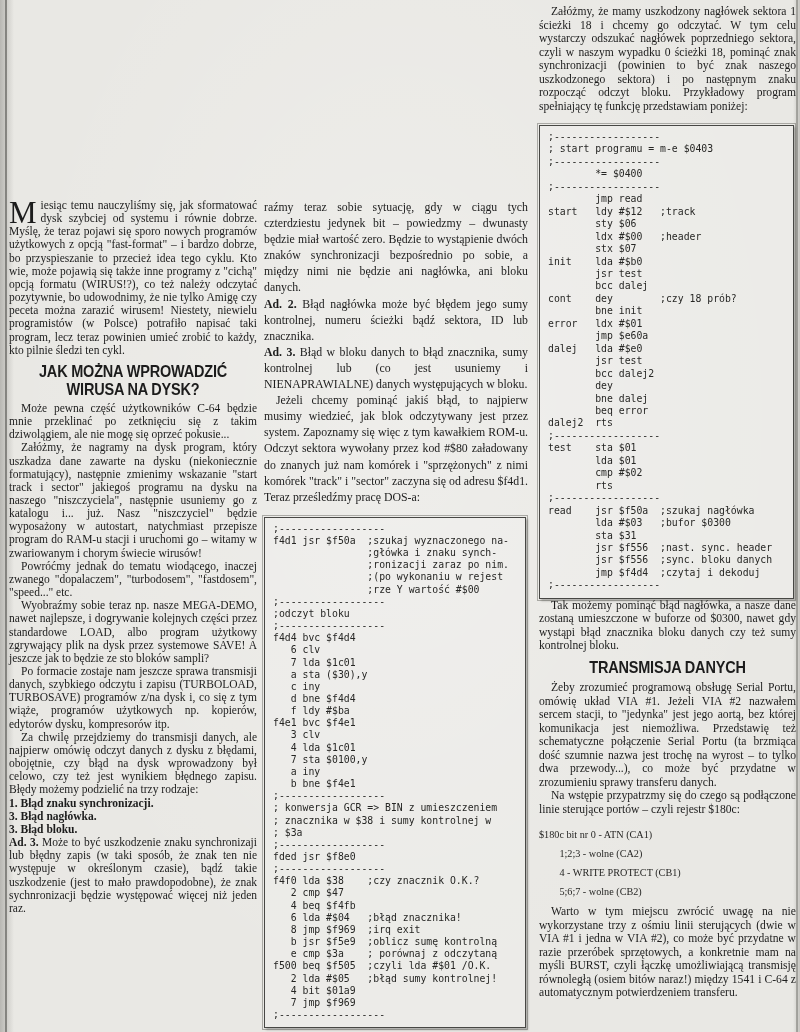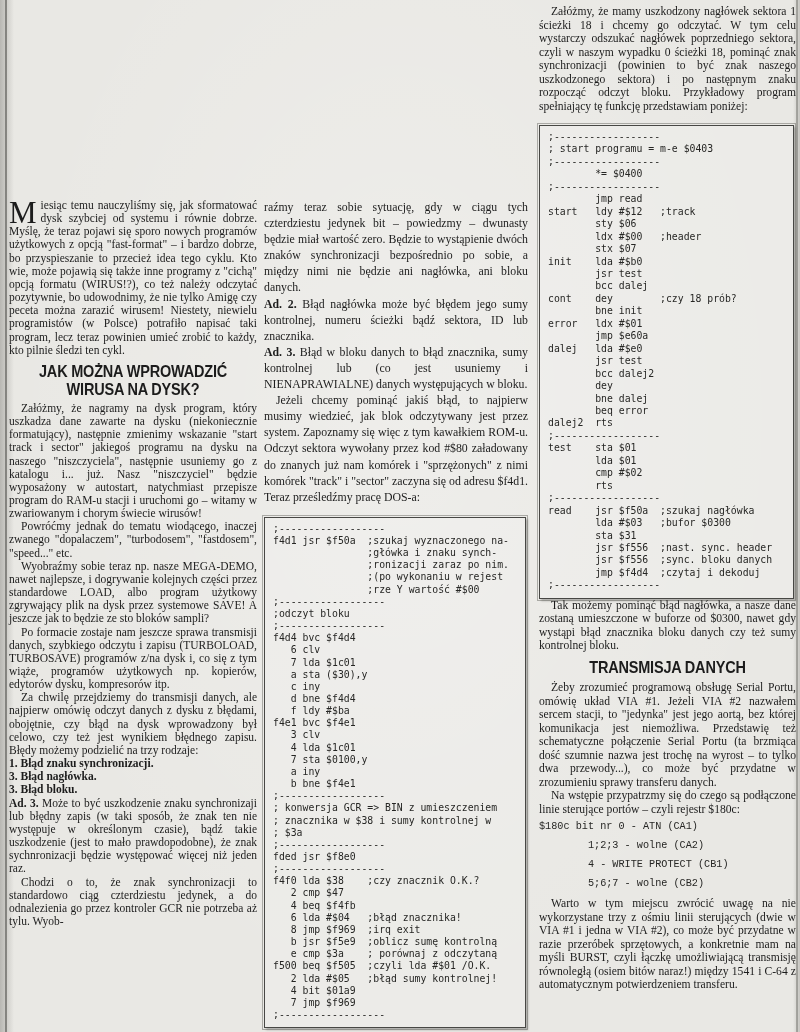--- a/index.html
+++ b/index.html
@@ -76,46 +76,46 @@
     padding:5px 4px 6px 8px;
     background:rgba(250,250,248,.18);
   }
   pre.code{
     margin:0;white-space:pre;color:#262624;
     font-family:"DejaVu Sans Mono",monospace;
     font-size:9.8px;line-height:12.15px;
   }
   .codebox.right pre.code{line-height:12.45px;}
   pre.mono-lines{
-    margin:1px 0 4px;white-space:pre;color:#262624;
-    font-family:Liberation Mono, monospace;
+    margin:9px 0 4px;white-space:pre;color:#262624;
+    font-family:Liberation Serif, serif;
     font-size:10.2px;line-height:19px;
   }
 </style>
 </head>
 <body>
 
 <div class="page">
   <div class="scan-edge left"></div>
   <div class="scan-edge right"></div>
 
 
   <section class="col col-left">
     <p class="first"><span class="dropcap">M</span><span>iesiąc temu nauczyliśmy się, jak sformatować dysk szybciej od systemu i równie dobrze. Myślę, że teraz pojawi się sporo nowych programów użytkowych z opcją "fast-format" – i bardzo dobrze, bo przyspieszanie to przecież idea tego cyklu. Kto wie, może pojawią się także inne programy z "cichą" opcją formatu (WIRUS!?), co też należy odczytać pozytywnie, bo udowodnimy, że nie tylko Amigę czy peceta można zarazić wirusem! Niestety, niewielu programistów (w Polsce) potrafiło napisać taki program, lecz teraz powinien umieć zrobić to każdy, kto pilnie śledzi ten cykl.</span></p>
     <h2 class="xhead">JAK MOŻNA WPROWADZIĆ WIRUSA NA DYSK?</h2>
+    <p>Może pewna część użytkowników C-64 będzie mnie przeklinać po zetknięciu się z takim dziwolągiem, ale nie mogę się oprzeć pokusie...</p>
     <p>Załóżmy, że nagramy na dysk program, który uszkadza dane zawarte na dysku (niekoniecznie formatujący), następnie zmienimy wskazanie "start track i sector" jakiegoś programu na dysku na naszego "niszczyciela", następnie usuniemy go z katalogu i... już. Nasz "niszczyciel" będzie wyposażony w autostart, natychmiast przepisze program do RAM-u stacji i uruchomi go – witamy w zwariowanym i chorym świecie wirusów!</p>
     <p>Powróćmy jednak do tematu wiodącego, inaczej zwanego "dopalaczem", "turbodosem", "fastdosem", "speed..." etc.</p>
     <p>Wyobraźmy sobie teraz np. nasze MEGA-DEMO, nawet najlepsze, i dogrywanie kolejnych części przez standardowe LOAD, albo program użytkowy zgrywający plik na dysk przez systemowe SAVE! A jeszcze jak to będzie ze sto bloków sampli?</p>
     <p>Po formacie zostaje nam jeszcze sprawa transmisji danych, szybkiego odczytu i zapisu (TURBOLOAD, TURBOSAVE) programów z/na dysk i, co się z tym wiąże, programów użytkowych np. kopierów, edytorów dysku, kompresorów itp.</p>
     <p>Za chwilę przejdziemy do transmisji danych, ale najpierw omówię odczyt danych z dysku z błędami, obojętnie, czy błąd na dysk wprowadzony był celowo, czy też jest wynikiem błędnego zapisu. Błędy możemy podzielić na trzy rodzaje:</p>
     <p class="li">1. Błąd znaku synchronizacji.</p>
     <p class="li">3. Błąd nagłówka.</p>
     <p class="li">3. Błąd bloku.</p>
     <p class="adp"><b>Ad. 3.</b><span> Może to być uszkodzenie znaku synchronizaji lub błędny zapis (w taki sposób, że znak ten nie występuje w określonym czasie), bądź takie uszkodzenie (jest to mało prawdopodobne), że znak sychnronizacji będzie występować więcej niż jeden raz.</span></p>
-    <p>Chodzi o to, że znak synchronizacji to standardowo ciąg czterdziestu jedynek, a do odnalezienia go przez kontroler GCR nie potrzeba aż tylu. Wyob-</p>
   </section>
 
   <section class="col col-mid">
     <p class="noindent">raźmy teraz sobie sytuację, gdy w ciągu tych czterdziestu jedynek bit – powiedzmy – dwunasty będzie miał wartość zero. Będzie to wystąpienie dwóch znaków synchronizacji bezpośrednio po sobie, a między nimi nie będzie ani nagłówka, ani bloku danych.</p>
     <p class="adp"><b>Ad. 2.</b><span> Błąd nagłówka może być błędem jego sumy kontrolnej, numeru ścieżki bądź sektora, ID lub znacznika.</span></p>
     <p class="adp"><b>Ad. 3.</b><span> Błąd w bloku danych to błąd znacznika, sumy kontrolnej lub (co jest usuniemy i NIENAPRAWIALNE) danych występujących w bloku.</span></p>
     <p>Jeżeli chcemy pominąć jakiś błąd, to najpierw musimy wiedzieć, jak blok odczytywany jest przez system. Zapoznamy się więc z tym kawałkiem ROM-u. Odczyt sektora wywołany przez kod #$80 załadowany do znanych już nam komórek i "sprzężonych" z nimi komórek "track" i "sector" zaczyna się od adresu $f4d1. Teraz prześledźmy pracę DOS-a:</p>
     <div class="codebox">
       <pre class="code">;------------------
 f4d1 jsr $f50a  ;szukaj wyznaczonego na-

